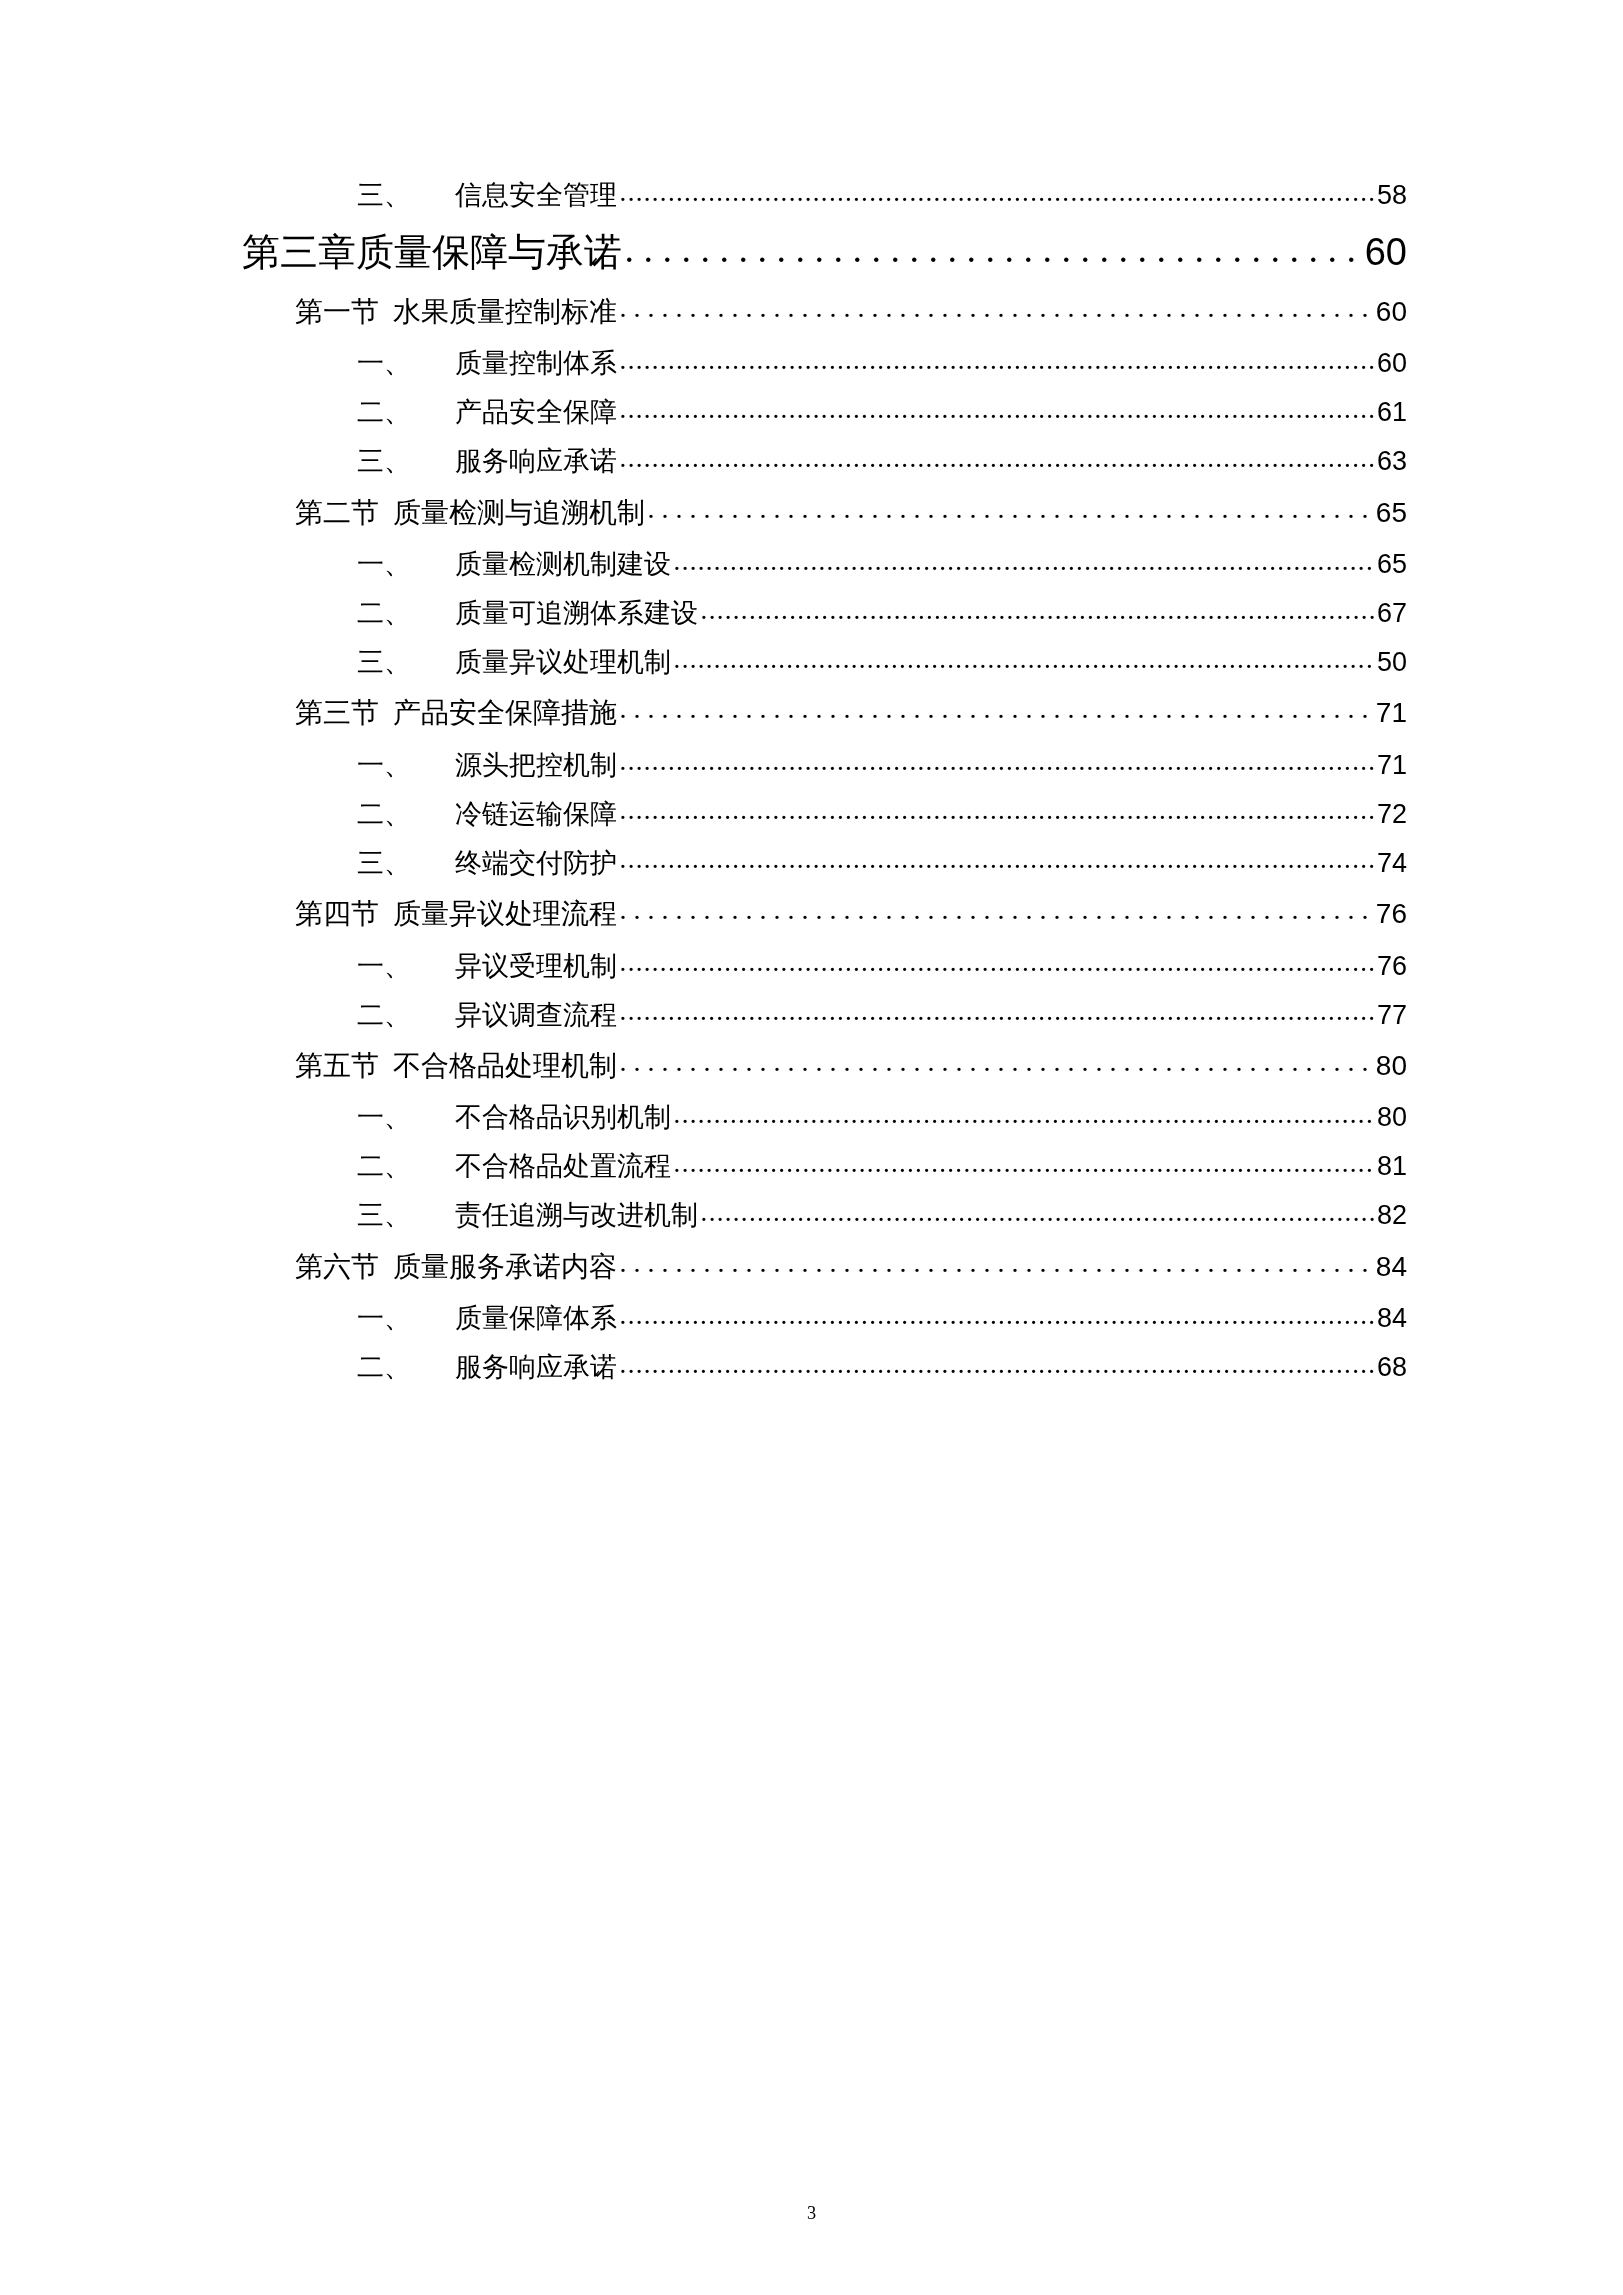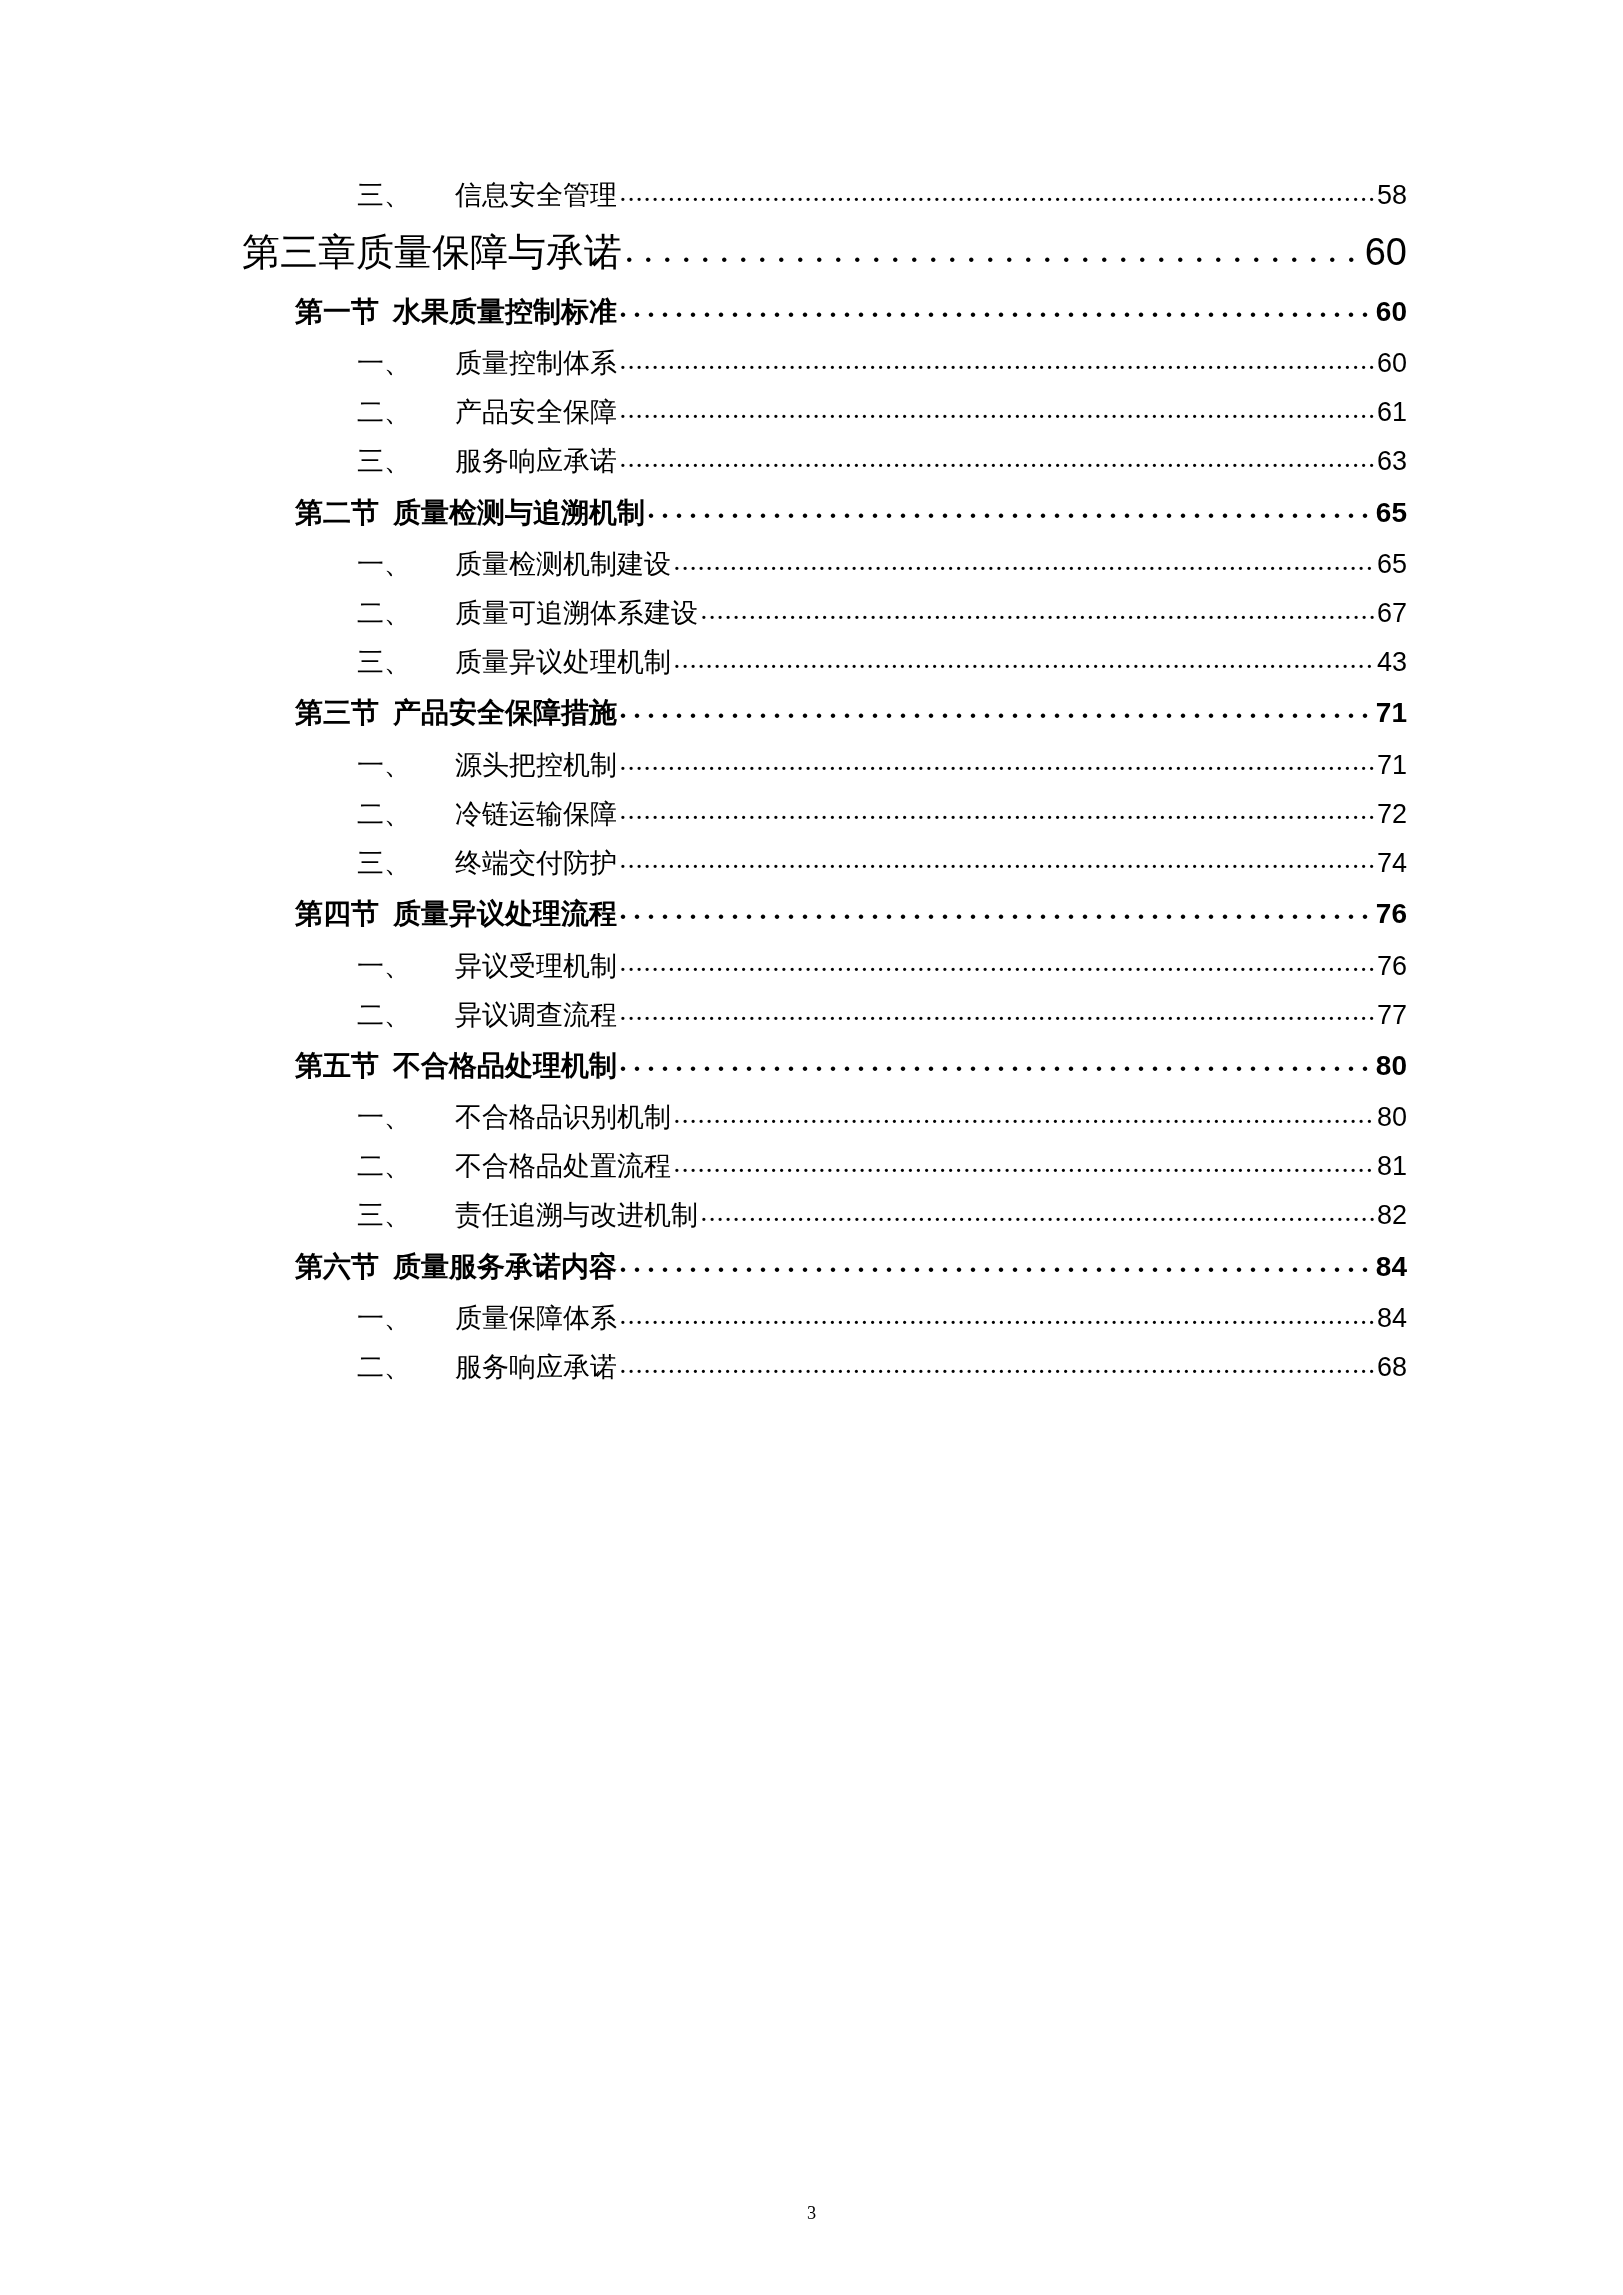--- a/index.html
+++ b/index.html
@@ -72,21 +72,20 @@
     margin: 14.4px 0 14.4px 0;
     padding-left: 26px;
   }
   .lvl-chapter .leader { bottom: 3.9px; font-weight: normal; font-family: "Liberation Serif", serif; }
 
   .lvl-section {
     font-size: 28px;
     font-family: "Liberation Sans", "DejaVu Sans", sans-serif;
     margin: 14.4px 0 14.4px 0;
     padding-left: 79px;
-    font-weight: bold;
   }
   .lvl-section .leader { bottom: 3.9px; font-family: "Liberation Serif", serif; }
 
   .lvl-item {
     font-size: 27px;
     font-family: "Liberation Sans", "DejaVu Sans", sans-serif;
     margin: 13px 0 13px 0;
     padding-left: 141px;
   }
   .lvl-item .leader { bottom: 3.3px; font-family: "Liberation Serif", serif; }
@@ -152,21 +151,21 @@
         <span class="toc-page">65</span>
       </li>
       <li class="toc-row lvl-item">
         <span class="toc-label"><span class="num-cell">二、</span><span>质量可追溯体系建设</span></span>
         <span class="leader"></span>
         <span class="toc-page">67</span>
       </li>
       <li class="toc-row lvl-item">
         <span class="toc-label"><span class="num-cell">三、</span><span>质量异议处理机制</span></span>
         <span class="leader"></span>
-        <span class="toc-page">43</span>
+        <span class="toc-page">50</span>
       </li>
       <li class="toc-row lvl-section">
         <span class="toc-label"><span class="num-cell">第三节</span><span>产品安全保障措施</span></span>
         <span class="leader leader-sparse"></span>
         <span class="toc-page">71</span>
       </li>
       <li class="toc-row lvl-item">
         <span class="toc-label"><span class="num-cell">一、</span><span>源头把控机制</span></span>
         <span class="leader"></span>
         <span class="toc-page">71</span>

